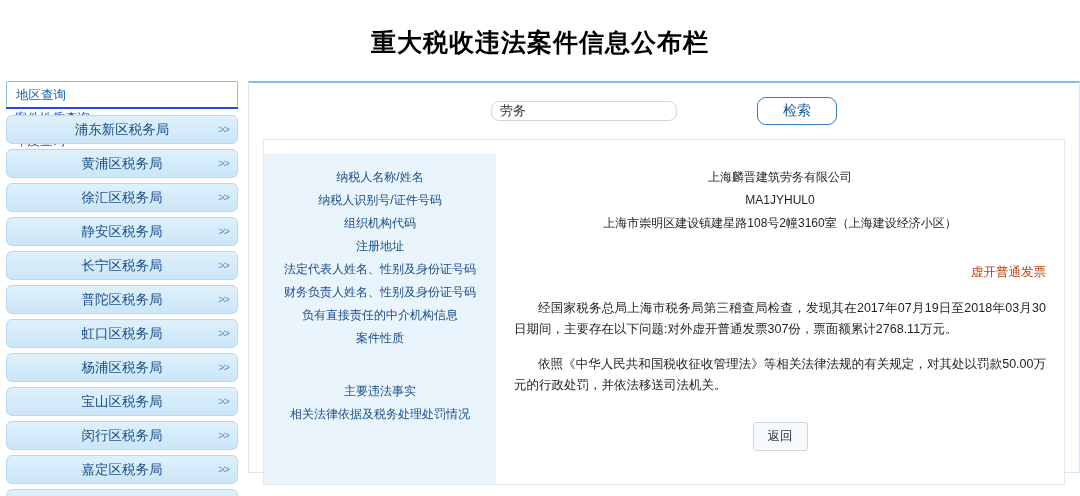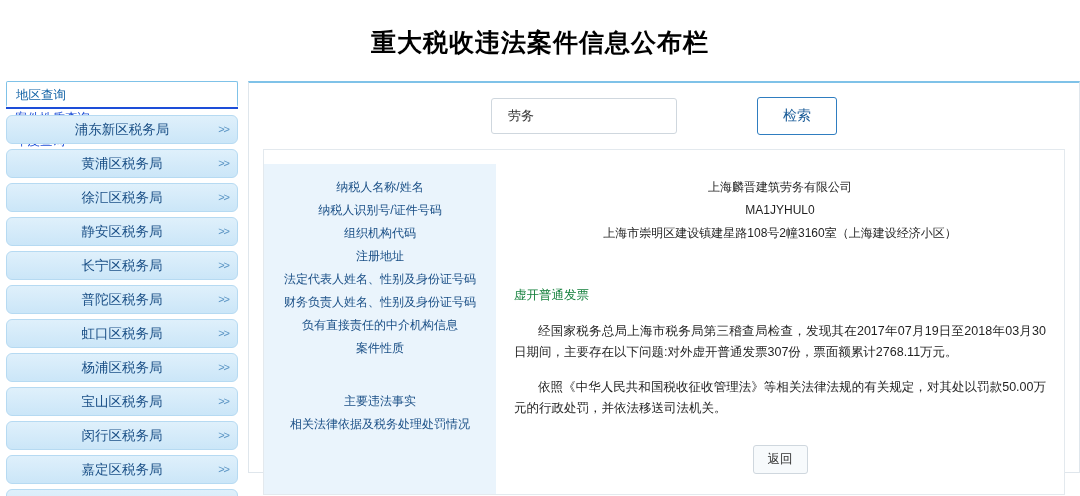--- a/index.html
+++ b/index.html
@@ -97,36 +97,36 @@
   }
   .search-bar {
     display: flex;
     align-items: center;
     justify-content: center;
     gap: 80px;
     padding: 14px 0 12px 0;
   }
   .search-input {
     width: 186px;
-    height: 36px;
+    height: 20px;
     box-sizing: border-box;
     border: 1px solid #cfd7de;
-    border-radius: 3px;
-    padding: 0 16px;
+    border-radius: 8px;
+    padding: 0 8px;
     font-size: 13px;
     color: #333;
     font-family: "Liberation Sans", sans-serif;
     outline: none;
   }
   .search-button {
     width: 80px;
-    height: 38px;
+    height: 28px;
     box-sizing: border-box;
     border: 1px solid #2f7dc0;
-    border-radius: 3px;
+    border-radius: 9px;
     background: #ffffff;
     color: #1a5c98;
     font-size: 14px;
     font-family: "Liberation Sans", sans-serif;
     cursor: pointer;
   }
   .card {
     margin: 2px 14px 0 14px;
     border: 1px solid #e3e9ee;
     background: #ffffff;
@@ -159,25 +159,25 @@
   .value-row {
     text-align: center;
     font-size: 12px;
     color: #1f1f1f;
     line-height: 23px;
   }
   .value-spacer {
     height: 22px;
   }
   .invoice-type {
-    text-align: left;
+    text-align: right;
     font-size: 12.5px;
-    color: #15803d;
+    color: #c2410c;
     line-height: 23px;
-    margin-top: 17px;
+    margin-top: 4px;
   }
   .para {
     font-size: 12.5px;
     color: #1f1f1f;
     line-height: 21px;
     text-indent: 24px;
     margin-top: 14px;
     text-align: justify;
   }
   .back-wrap {

